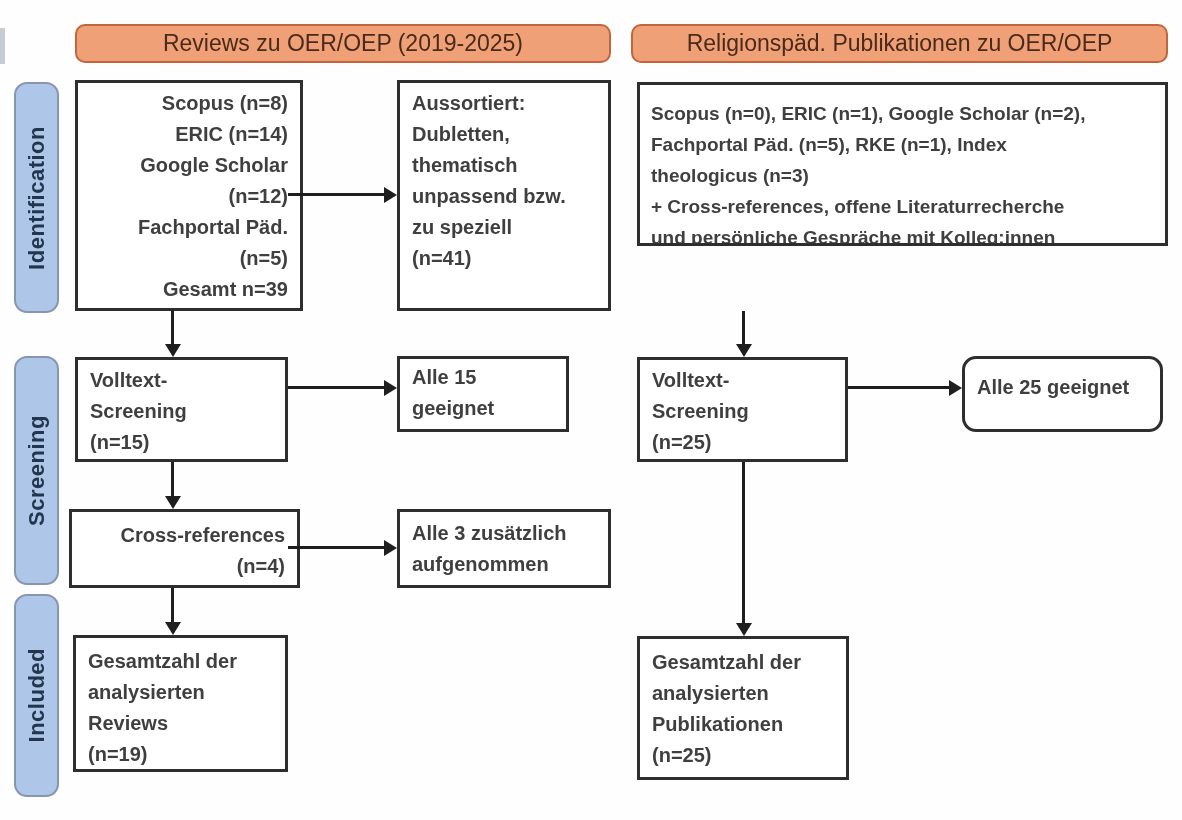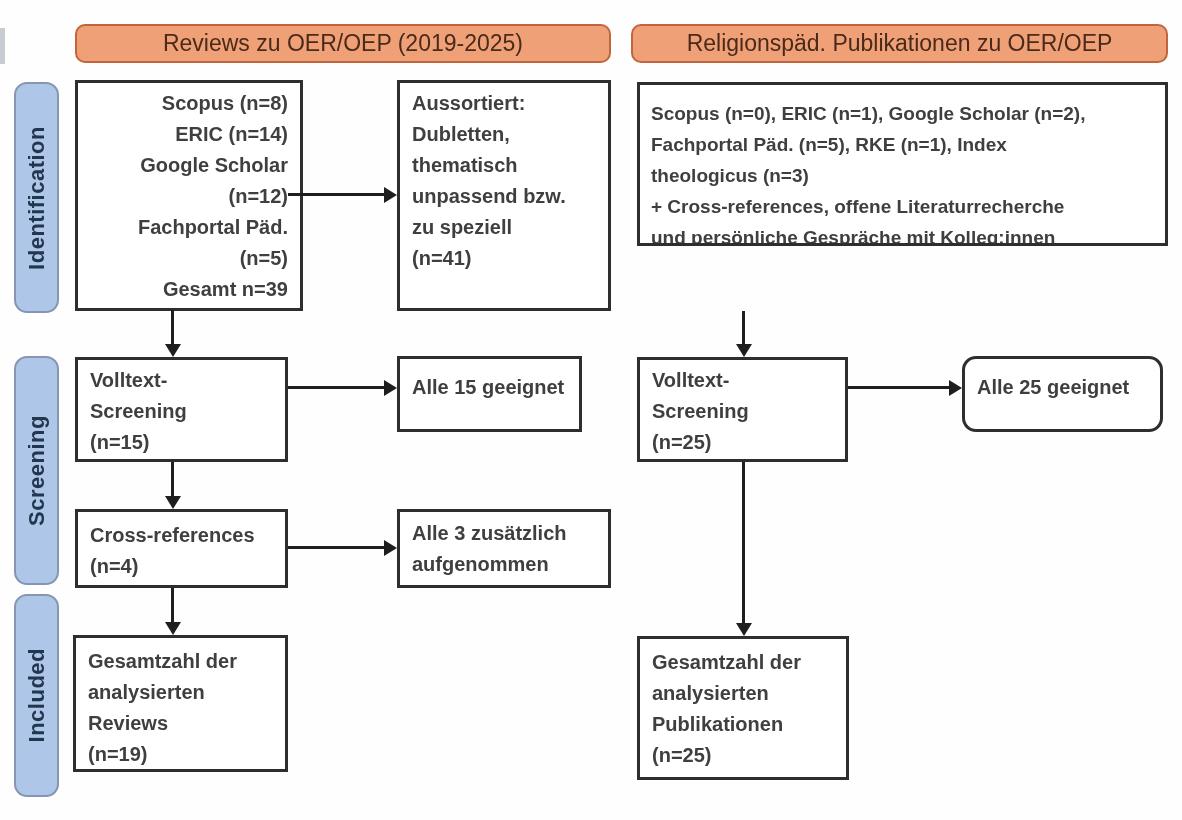--- a/index.html
+++ b/index.html
@@ -69,22 +69,22 @@
     font-weight: bold;
     font-size: 20px;
     line-height: 31px;
     padding: 5px 12px;
     white-space: pre-line;
     overflow: hidden;
   }
   #box-a { left: 75px;  top: 80px;  width: 228px; height: 231px; text-align: right; }
   #box-b { left: 397px; top: 80px;  width: 214px; height: 231px; }
   #box-c { left: 75px;  top: 357px; width: 213px; height: 105px; }
-  #box-d { left: 397px; top: 356px; width: 185px; height: 76px;  padding-top: 13px; }
-  #box-e { left: 75px;  top: 509px; width: 213px; height: 79px;  padding-top: 8px; }
+  #box-d { left: 397px; top: 356px; width: 172px; height: 76px;  padding-top: 3px; }
+  #box-e { left: 69px;  top: 509px; width: 231px; height: 79px;  padding-top: 8px; text-align: right; }
   #box-f { left: 397px; top: 509px; width: 214px; height: 79px;  padding-top: 6px; }
   #box-g { left: 73px;  top: 635px; width: 215px; height: 137px; padding-top: 8px; }
   #box-h { left: 637px; top: 82px;  width: 531px; height: 164px; font-size: 19px; line-height: 31px; padding: 13px 11px; }
   #box-i { left: 637px; top: 357px; width: 211px; height: 105px; }
   #box-j { left: 962px; top: 356px; width: 201px; height: 76px;  padding-top: 13px; border-radius: 14px; }
   #box-k { left: 637px; top: 636px; width: 212px; height: 144px; padding-top: 8px; }
 
   
   .hline, .vline { position: absolute; background: #1e1e1e; }
   .hline { height: 3px; }

